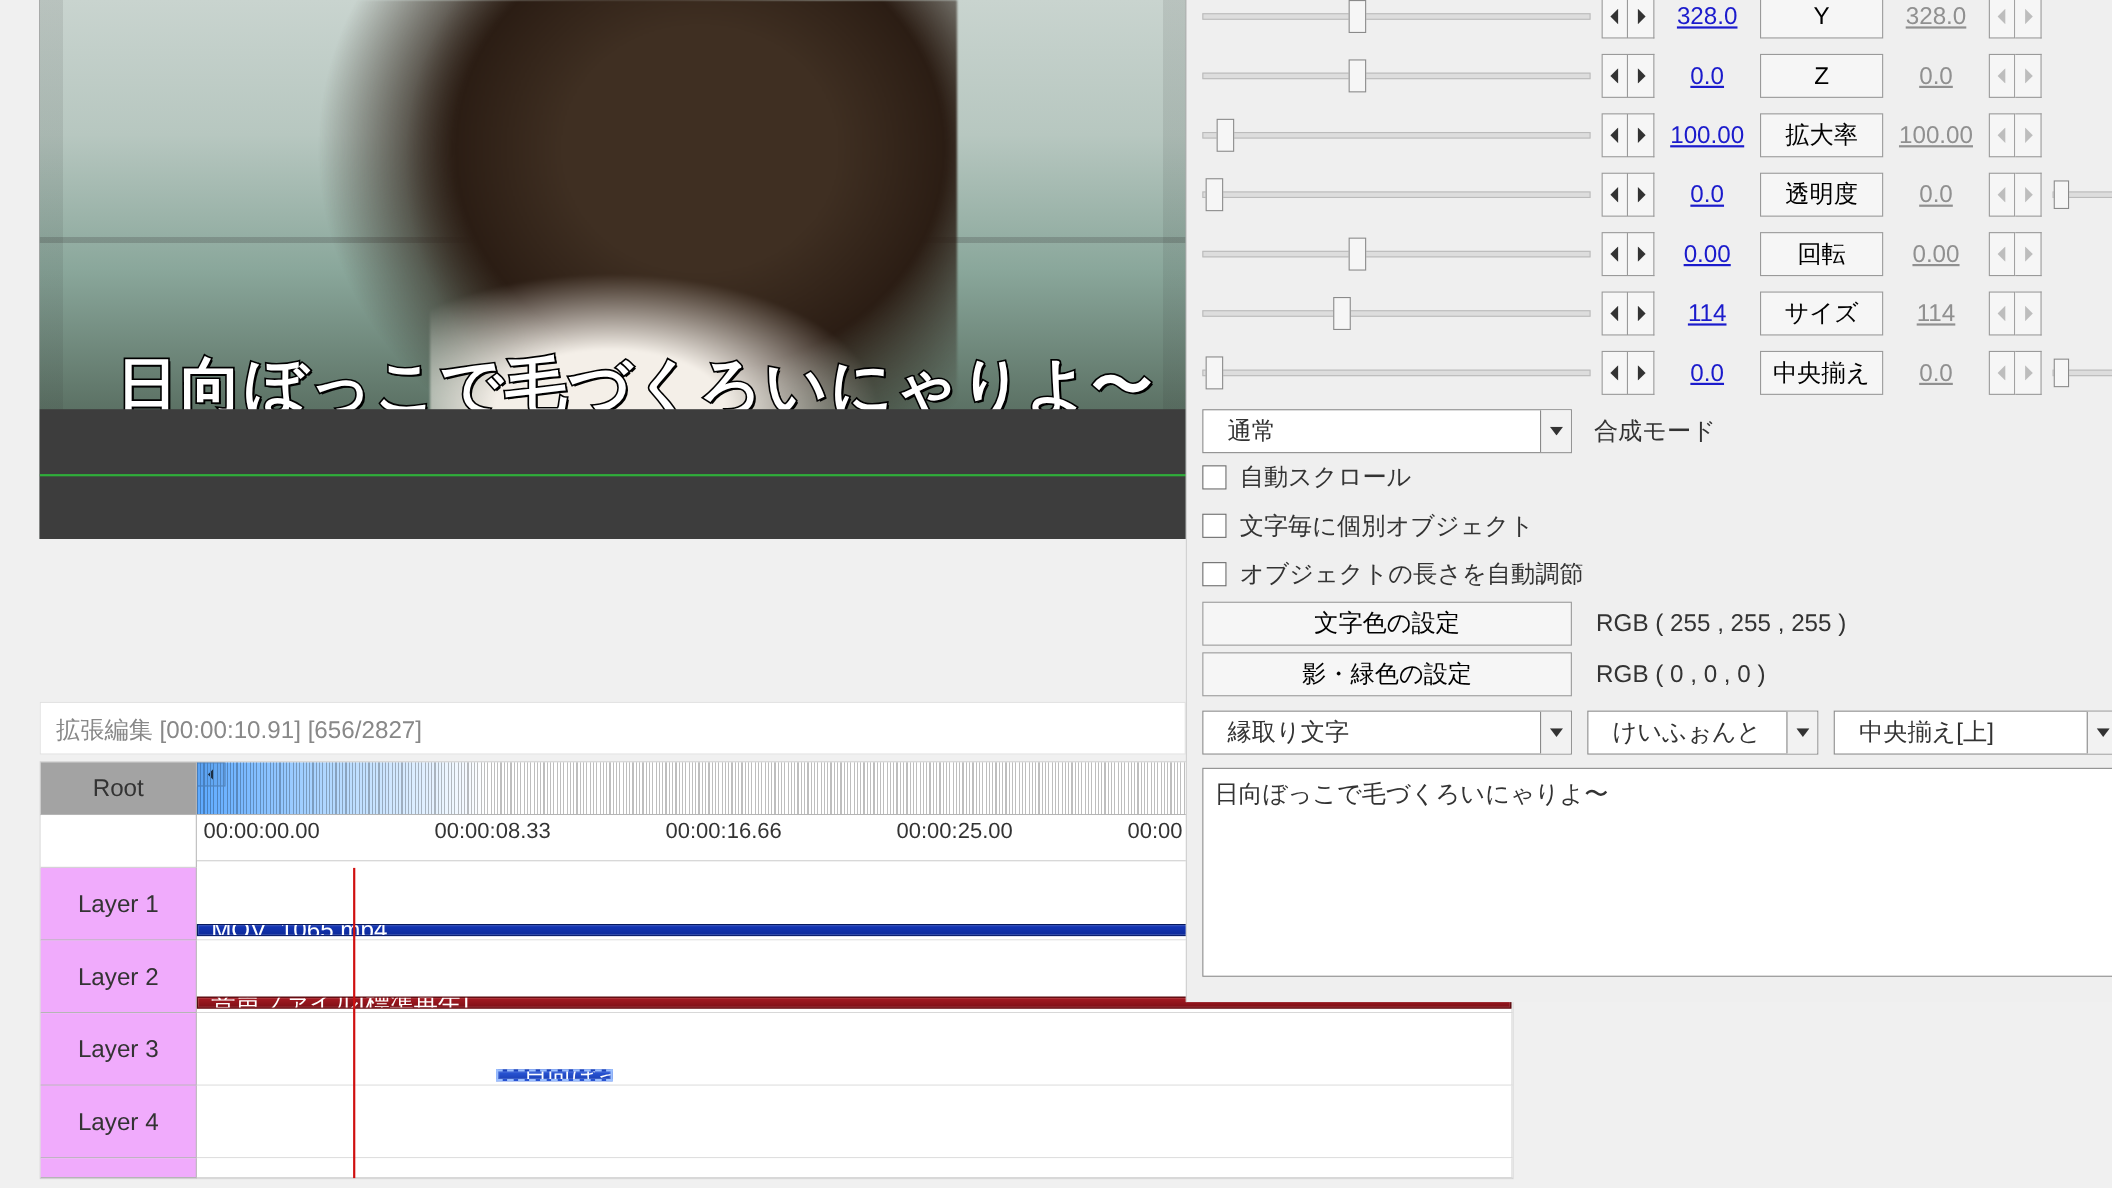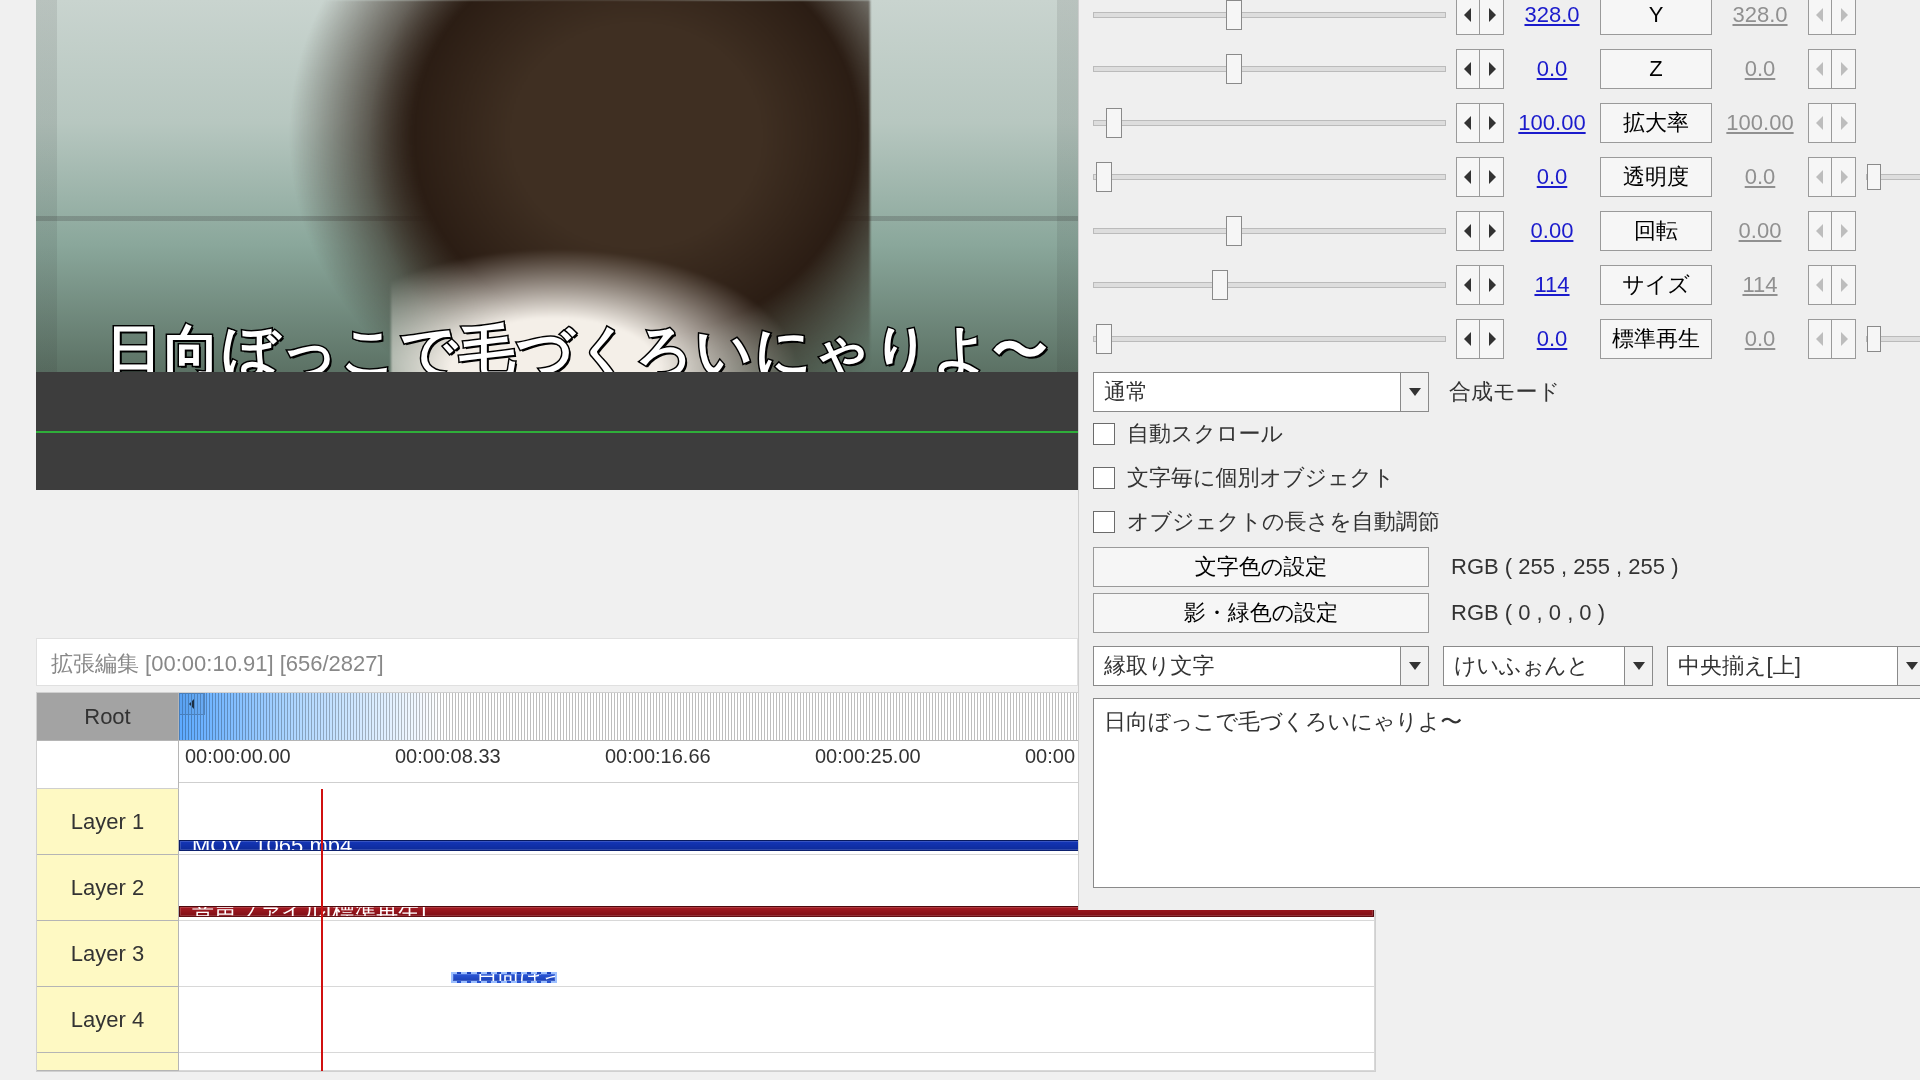--- a/index.html
+++ b/index.html
@@ -83,21 +83,21 @@
   background: linear-gradient(#fff,#fff);
   text-decoration: underline;
 }
 .ruler .tick {
   position:absolute; top:4px; font-size:20px; color:#333;
 }
 .tl-body { }
 .layer-row { display:flex; height:66px; }
 .layer-label {
   width:142px; flex:none; border:1px solid #b5b5b5; border-left:none; border-top:none;
-  display:flex; align-items:center; justify-content:center; font-size:22px; color:#333; background:#fef9c3;
+  display:flex; align-items:center; justify-content:center; font-size:22px; color:#333; background:#f0abfc;
 }
 .layer-track {
   flex:1; position:relative; border-bottom:1px solid #d8d8d8; border-right:1px solid #d8d8d8;
   background:#fff;
 }
 .clip {
   position:absolute; top:3px; bottom:3px; border:1px solid rgba(0,0,0,.4);
   color:#fff; font-size:22px; display:flex; align-items:center; padding:0 12px;
   box-shadow: inset 0 0 0 1px rgba(255,255,255,.15);
   overflow: hidden; white-space: nowrap; margin-top: 48px;
@@ -161,21 +161,21 @@
 }
 .trailing-slider .thumb{
   position:absolute; top:50%; left:8px; transform:translate(-50%,-50%);
   width:14px; height:26px; background:#f6f6f6; border:1px solid #8a8a8a;
 }
 
 .combo{
   height:40px; background:#fff; border:1px solid #8a8a8a; display:flex; align-items:center;
   font-size:22px; color:#333;
 }
-.combo .combo-text{ flex:1; padding:0 10px; }
+.combo .combo-text{ flex:1; padding:0 22px; }
 .combo .combo-arrow{
   width:28px; height:100%; border-left:1px solid #8a8a8a; background:#f2f2f2;
   display:flex; align-items:center; justify-content:center;
 }
 .panel .mode-row{ display:flex; align-items:center; gap:20px; margin-top:6px; }
 .checkbox-row{ display:flex; align-items:center; gap:12px; font-size:22px; color:#333; height:44px; }
 .checkbox{
   width:22px; height:22px; border:1px solid #6b6b6b; background:#fff;
 }
 .color-row{ display:flex; align-items:center; gap:22px; height:46px; }
@@ -482,21 +482,21 @@
               <path d="M8 0 L1 7 L8 14 Z"></path>
             </svg>
           </button>
           <button class="arrow-btn">
             <svg viewBox="0 0 10 14">
               <path d="M2 0 L9 7 L2 14 Z"></path>
             </svg>
           </button>
         </div>
         <div class="valbox">0.0</div>
-        <div class="label-btn">標準再生</div>
+        <div class="label-btn">中央揃え</div>
         <div class="valbox dim">0.0</div>
         <div class="arrow-pair">
           <button class="arrow-btn disabled">
             <svg viewBox="0 0 10 14">
               <path d="M8 0 L1 7 L8 14 Z"></path>
             </svg>
           </button>
           <button class="arrow-btn disabled">
             <svg viewBox="0 0 10 14">
               <path d="M2 0 L9 7 L2 14 Z"></path>

